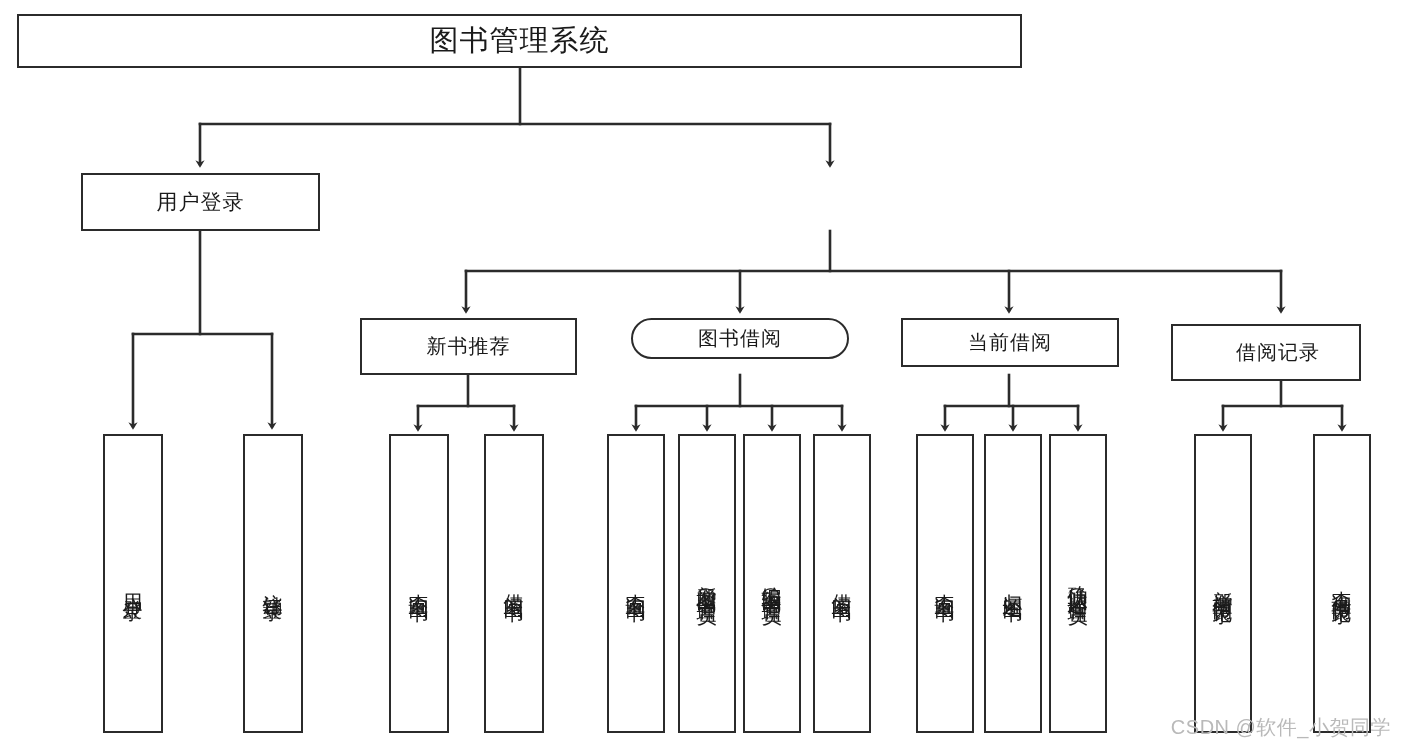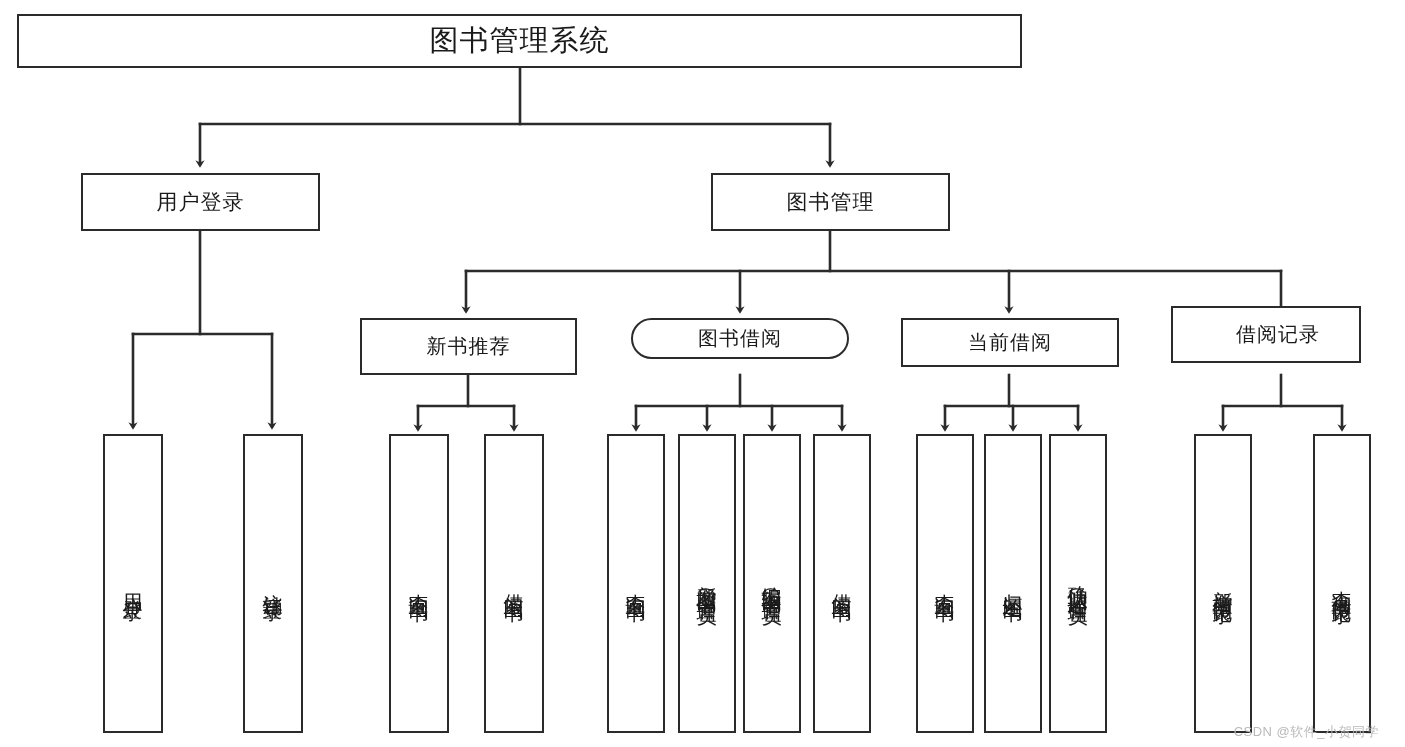--- a/index.html
+++ b/index.html
@@ -65,23 +65,23 @@
   .leaf-inner {
     display: flex;
     align-items: center;
     justify-content: center;
     width: 100%;
     height: 100%;
     overflow: hidden;
   }
   #watermark {
     position: absolute;
-    right: 26px;
+    right: 14px;
     bottom: 6px;
-    font-size: 13px;
+    font-size: 20px;
     color: #b9b9b9;
     letter-spacing: 0.5px;
     z-index: 5;
     white-space: nowrap;
   }
 </style>
 </head>
 <body>
 
 <div id="canvas">
@@ -136,34 +136,31 @@
     </g>
   </svg>
 
   <div class="node root" style="left:17px; top:14px; width:1005px; height:54px;">
     <span>图书管理系统</span>
   </div>
 
   <div class="node level2" style="left:81px; top:173px; width:239px; height:58px;">
     <span>用户登录</span>
   </div>
-  <div class="node level2" style="left:711px; top:173px; width:239px; height:58px;">
-    <span>图书管理</span>
-  </div>
 
   <div class="node level3" style="left:360px; top:318px; width:217px; height:57px;">
     <span>新书推荐</span>
   </div>
   <div class="node level3" style="left:631px; top:318px; width:218px; height:41px;border-radius:28px;">
     <span>图书借阅</span>
   </div>
   <div class="node level3" style="left:901px; top:318px; width:218px; height:49px;">
     <span>当前借阅</span>
   </div>
-  <div class="node level3" style="left:1171px; top:306px; width:190px; height:57px;padding-left:24px;">
+  <div class="node level3" style="left:1171px; top:324px; width:190px; height:57px;padding-left:24px;">
     <span>借阅记录</span>
   </div>
 
   <div class="node leaf" style="left:103px; top:434px; width:60px; height:299px;">
     <span class="leaf-inner">
         <span class="vlabel">用户登录</span>
       </span>
   </div>
   <div class="node leaf" style="left:243px; top:434px; width:60px; height:299px;">
     <span class="leaf-inner">

